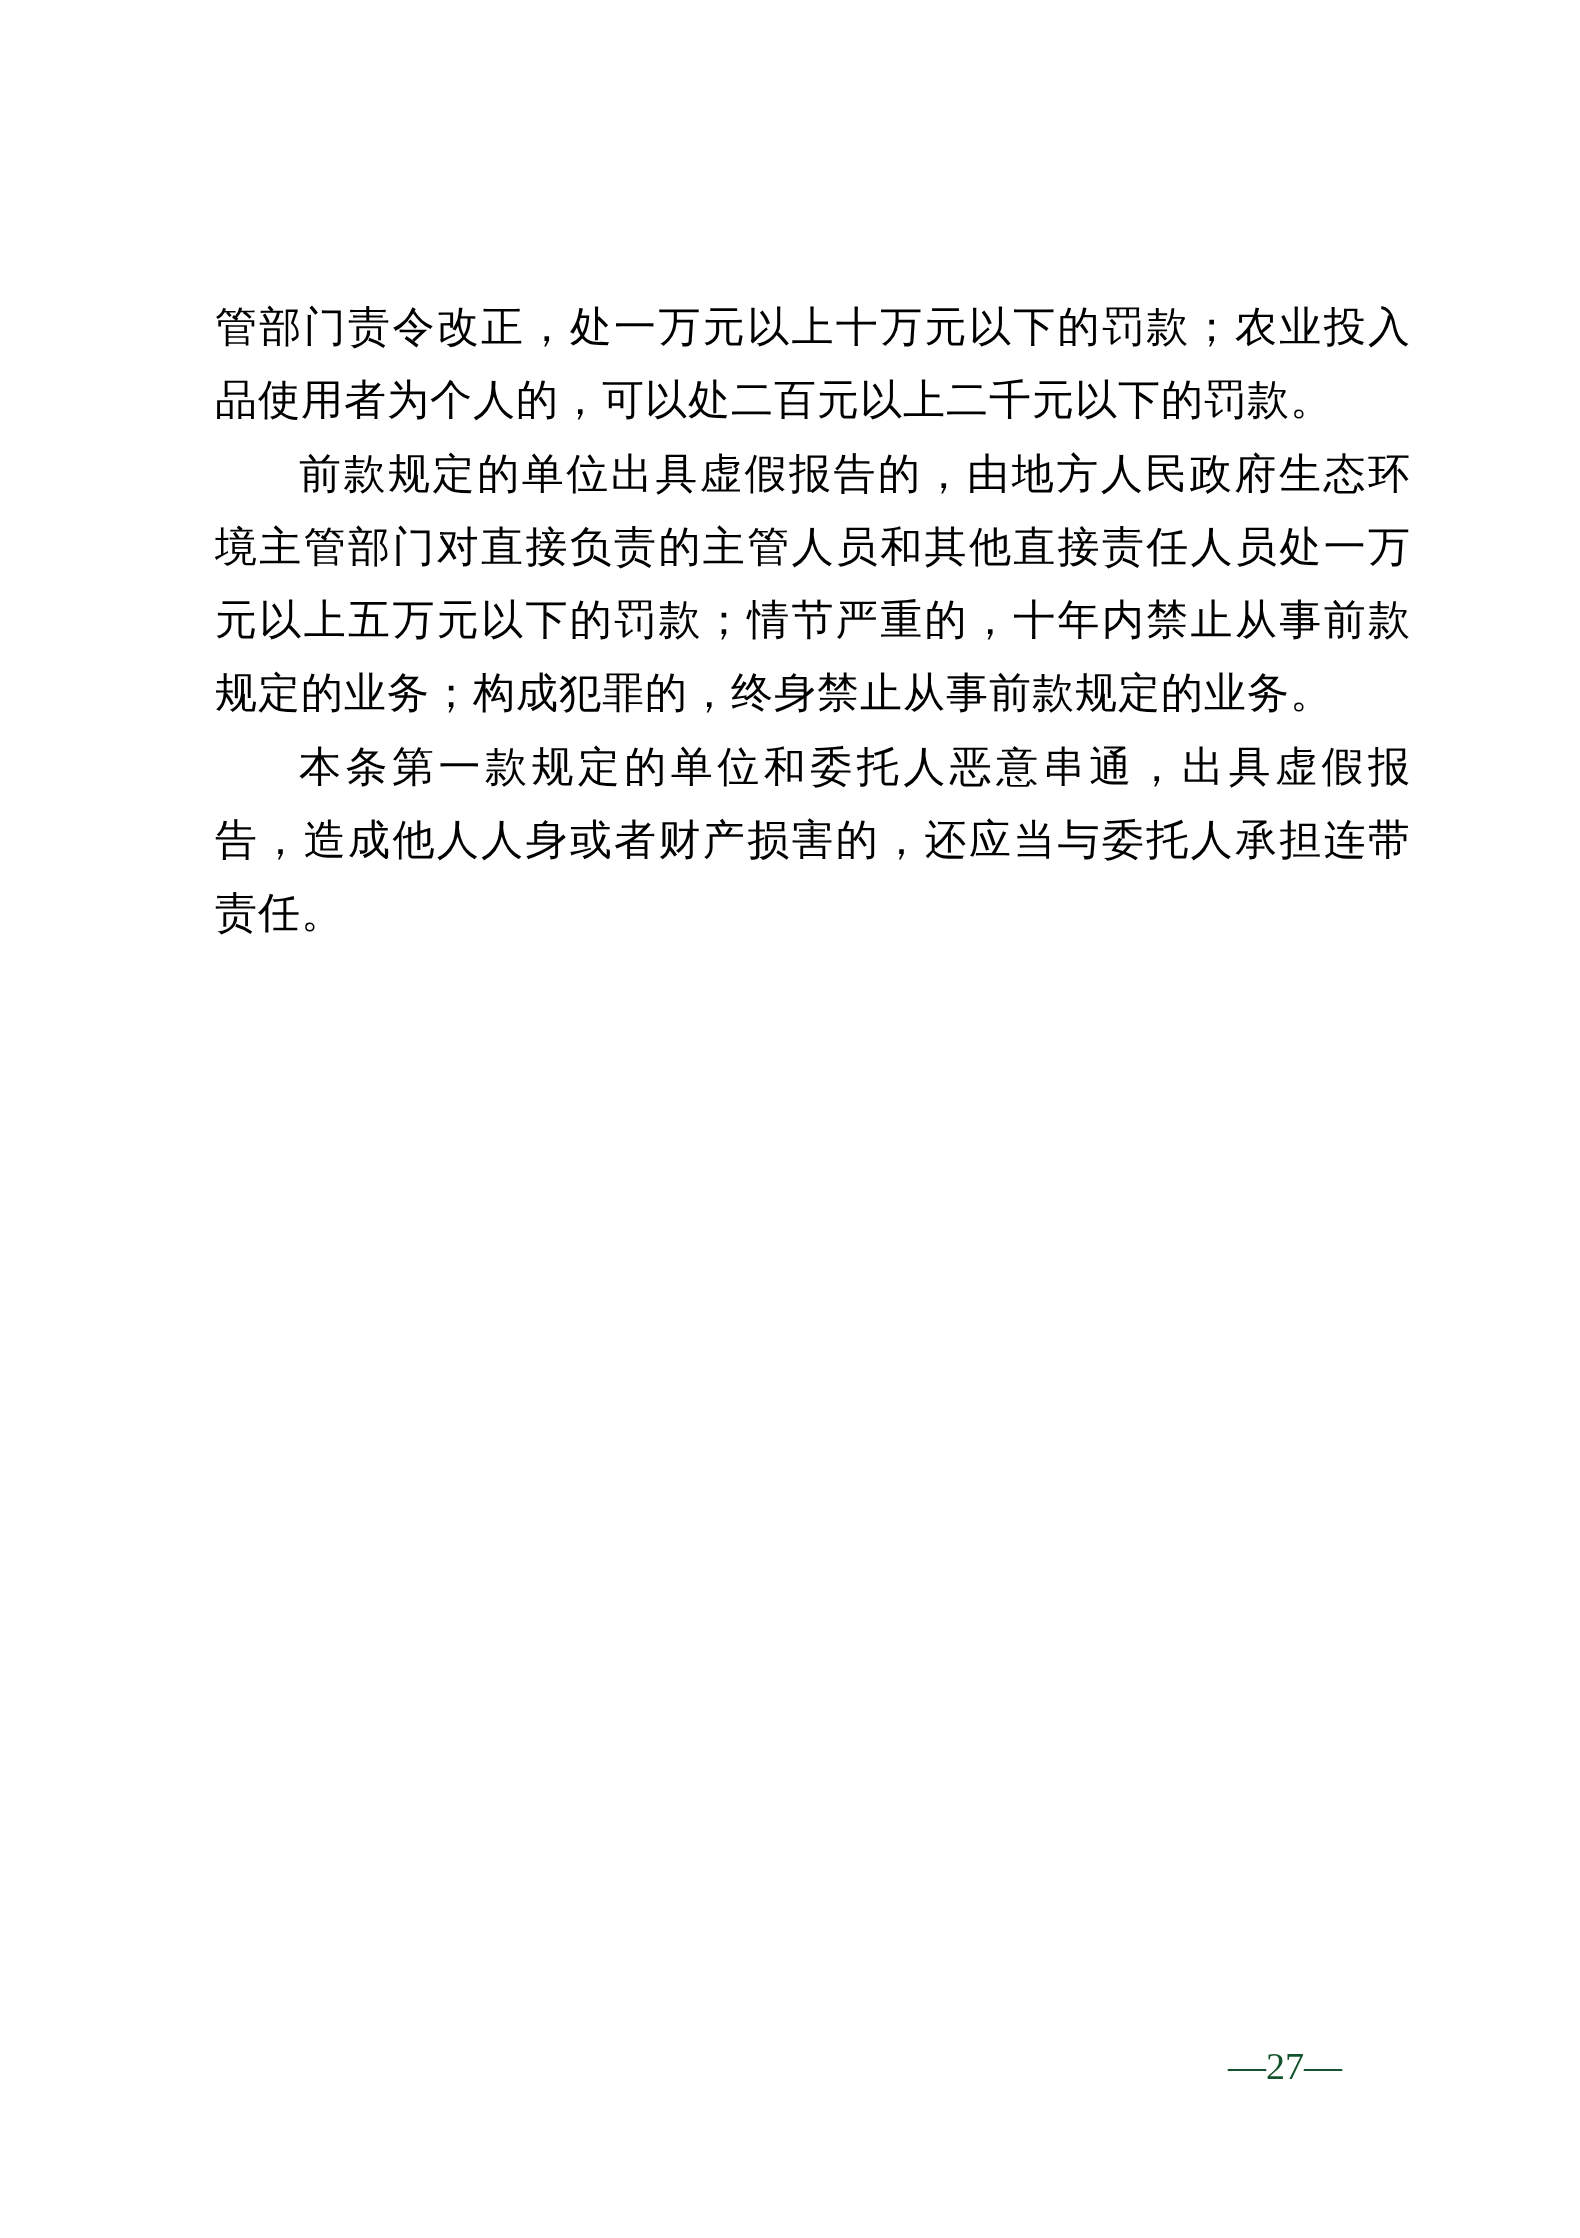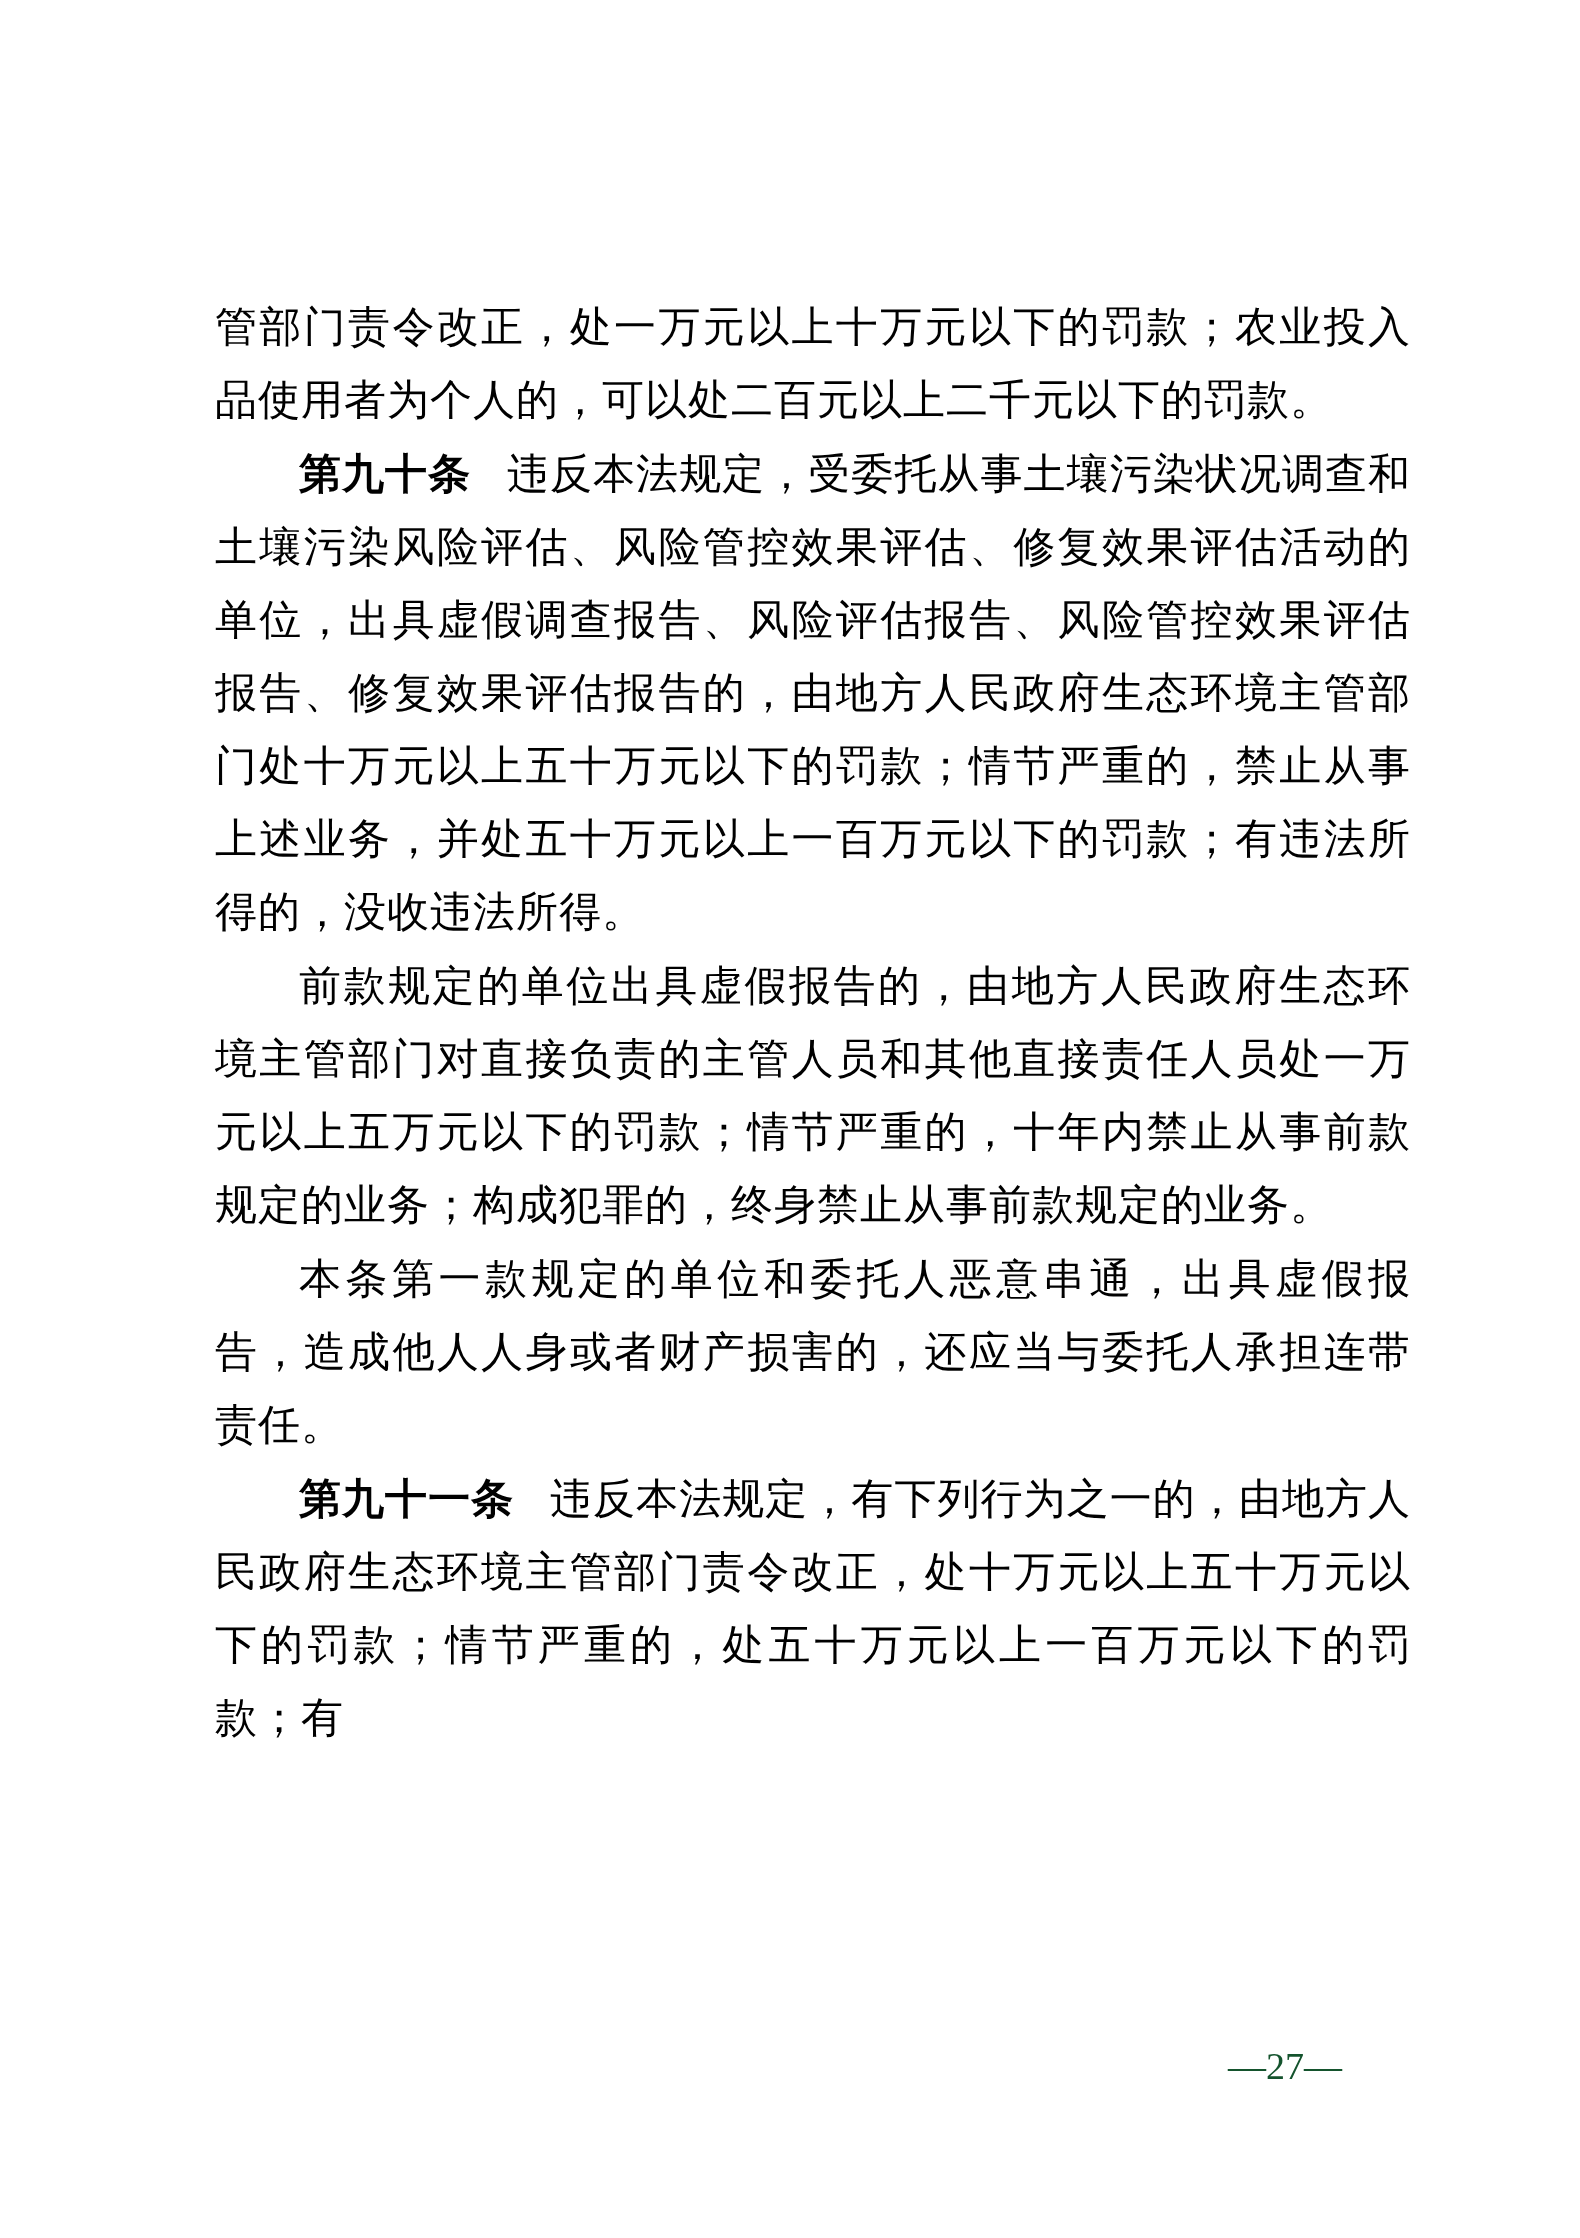--- a/index.html
+++ b/index.html
@@ -58,25 +58,23 @@
 </head>
 <body>
 
 <div class="page">
 
   <div class="body-text">
 
     <p class="para no-indent"><b class="article-label"></b><span>管部门责令改正，处一万元以上十万元以下的罚款；农业投入品使用者为个人的，可以处二百元以上二千元以下的罚款。</span></p>
 
 
-    <p class="para"><b class="article-label">第九十条</b><span>违反本法规定，受委托从事土壤污染状况调查和土壤污染风险评估、风险管控效果评估、修复效果评估活动的单位，出具虚假调查报告、风险评估报告、风险管控效果评估报告、修复效果评估报告的，由地方人民政府生态环境主管部门处十万元以上五十万元以下的罚款；情节严重的，禁止从事上述业务，并处五十万元以上一百万元以下的罚款；有违法所得的，没收违法所得。</span></p>
 
     <p class="para"><b class="article-label"></b><span>前款规定的单位出具虚假报告的，由地方人民政府生态环境主管部门对直接负责的主管人员和其他直接责任人员处一万元以上五万元以下的罚款；情节严重的，十年内禁止从事前款规定的业务；构成犯罪的，终身禁止从事前款规定的业务。</span></p>
 
     <p class="para"><b class="article-label"></b><span>本条第一款规定的单位和委托人恶意串通，出具虚假报告，造成他人人身或者财产损害的，还应当与委托人承担连带责任。</span></p>
 
-    <p class="para"><b class="article-label">第九十一条</b><span>违反本法规定，有下列行为之一的，由地方人民政府生态环境主管部门责令改正，处十万元以上五十万元以下的罚款；情节严重的，处五十万元以上一百万元以下的罚款；有</span></p>
 
   </div>
 
   <div class="page-number">—27—</div>
 
 </div>
 
 </body></html>

